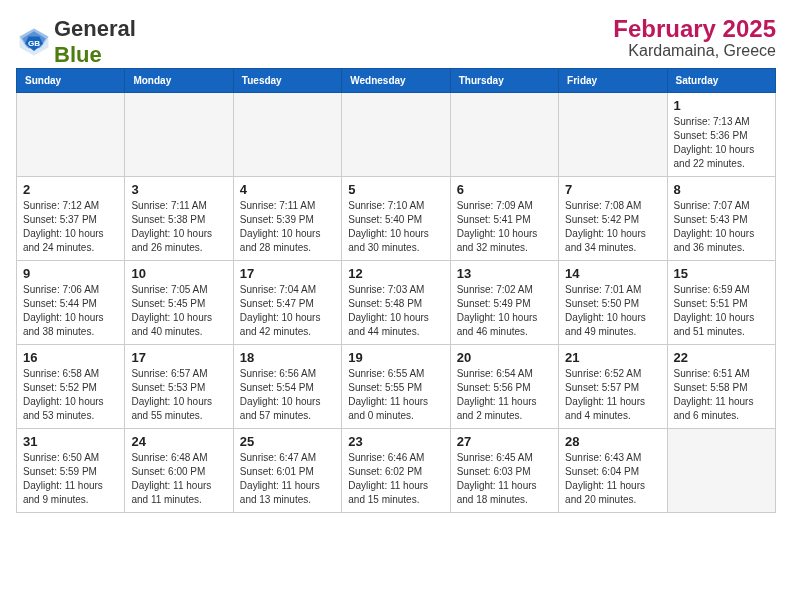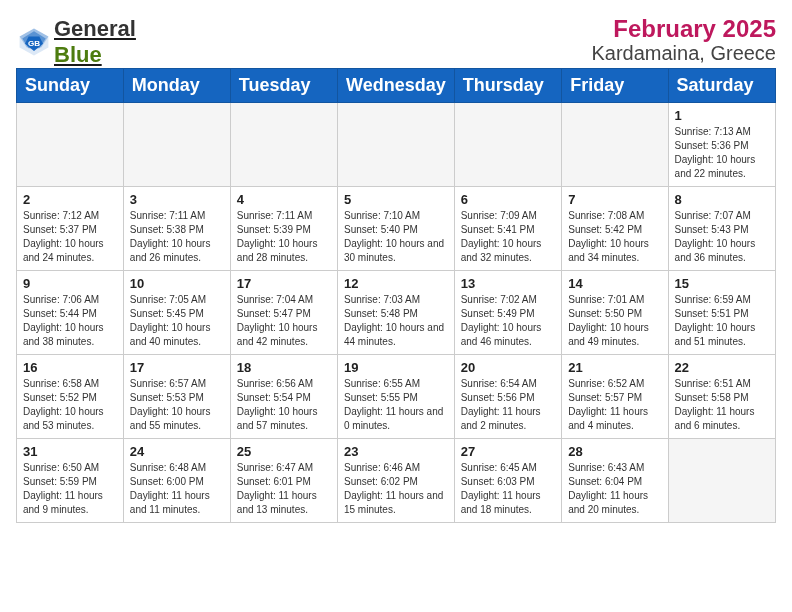--- a/index.html
+++ b/index.html
@@ -16,51 +16,50 @@
       justify-content: space-between;
     }
     .logo-container {
       display: flex;
       align-items: center;
     }
     .logo-text {
       font-size: 22px;
       font-weight: bold;
       color: #1a1a1a;
-      text-decoration: underline;
     }
     .logo-text .general { color: #333; }
     .logo-text .blue { color: #4d7c0f; }
     .logo-icon {
       width: 36px;
       height: 36px;
       margin-right: 2px;
     }
     .title-block {
       text-align: right;
     }
     .month-title {
       font-size: 24px;
       font-weight: bold;
       color: #be185d;
       line-height: 1.1;
     }
     .location-title {
-      font-size: 20px;
+      font-size: 16px;
       color: #444;
     }
     .calendar {
       width: 100%;
       border-collapse: collapse;
       border: 1px solid #ccc;
     }
     .calendar th {
       background: #1565c0;
       color: #fff;
-      font-size: 18px;
+      font-size: 10px;
       font-weight: bold;
       padding: 6px 8px;
       text-align: left;
       border: 1px solid #1255a0;
     }
     .calendar td {
       vertical-align: top;
       padding: 5px 6px;
       border: 1px solid #ccc;
       width: 108px;

